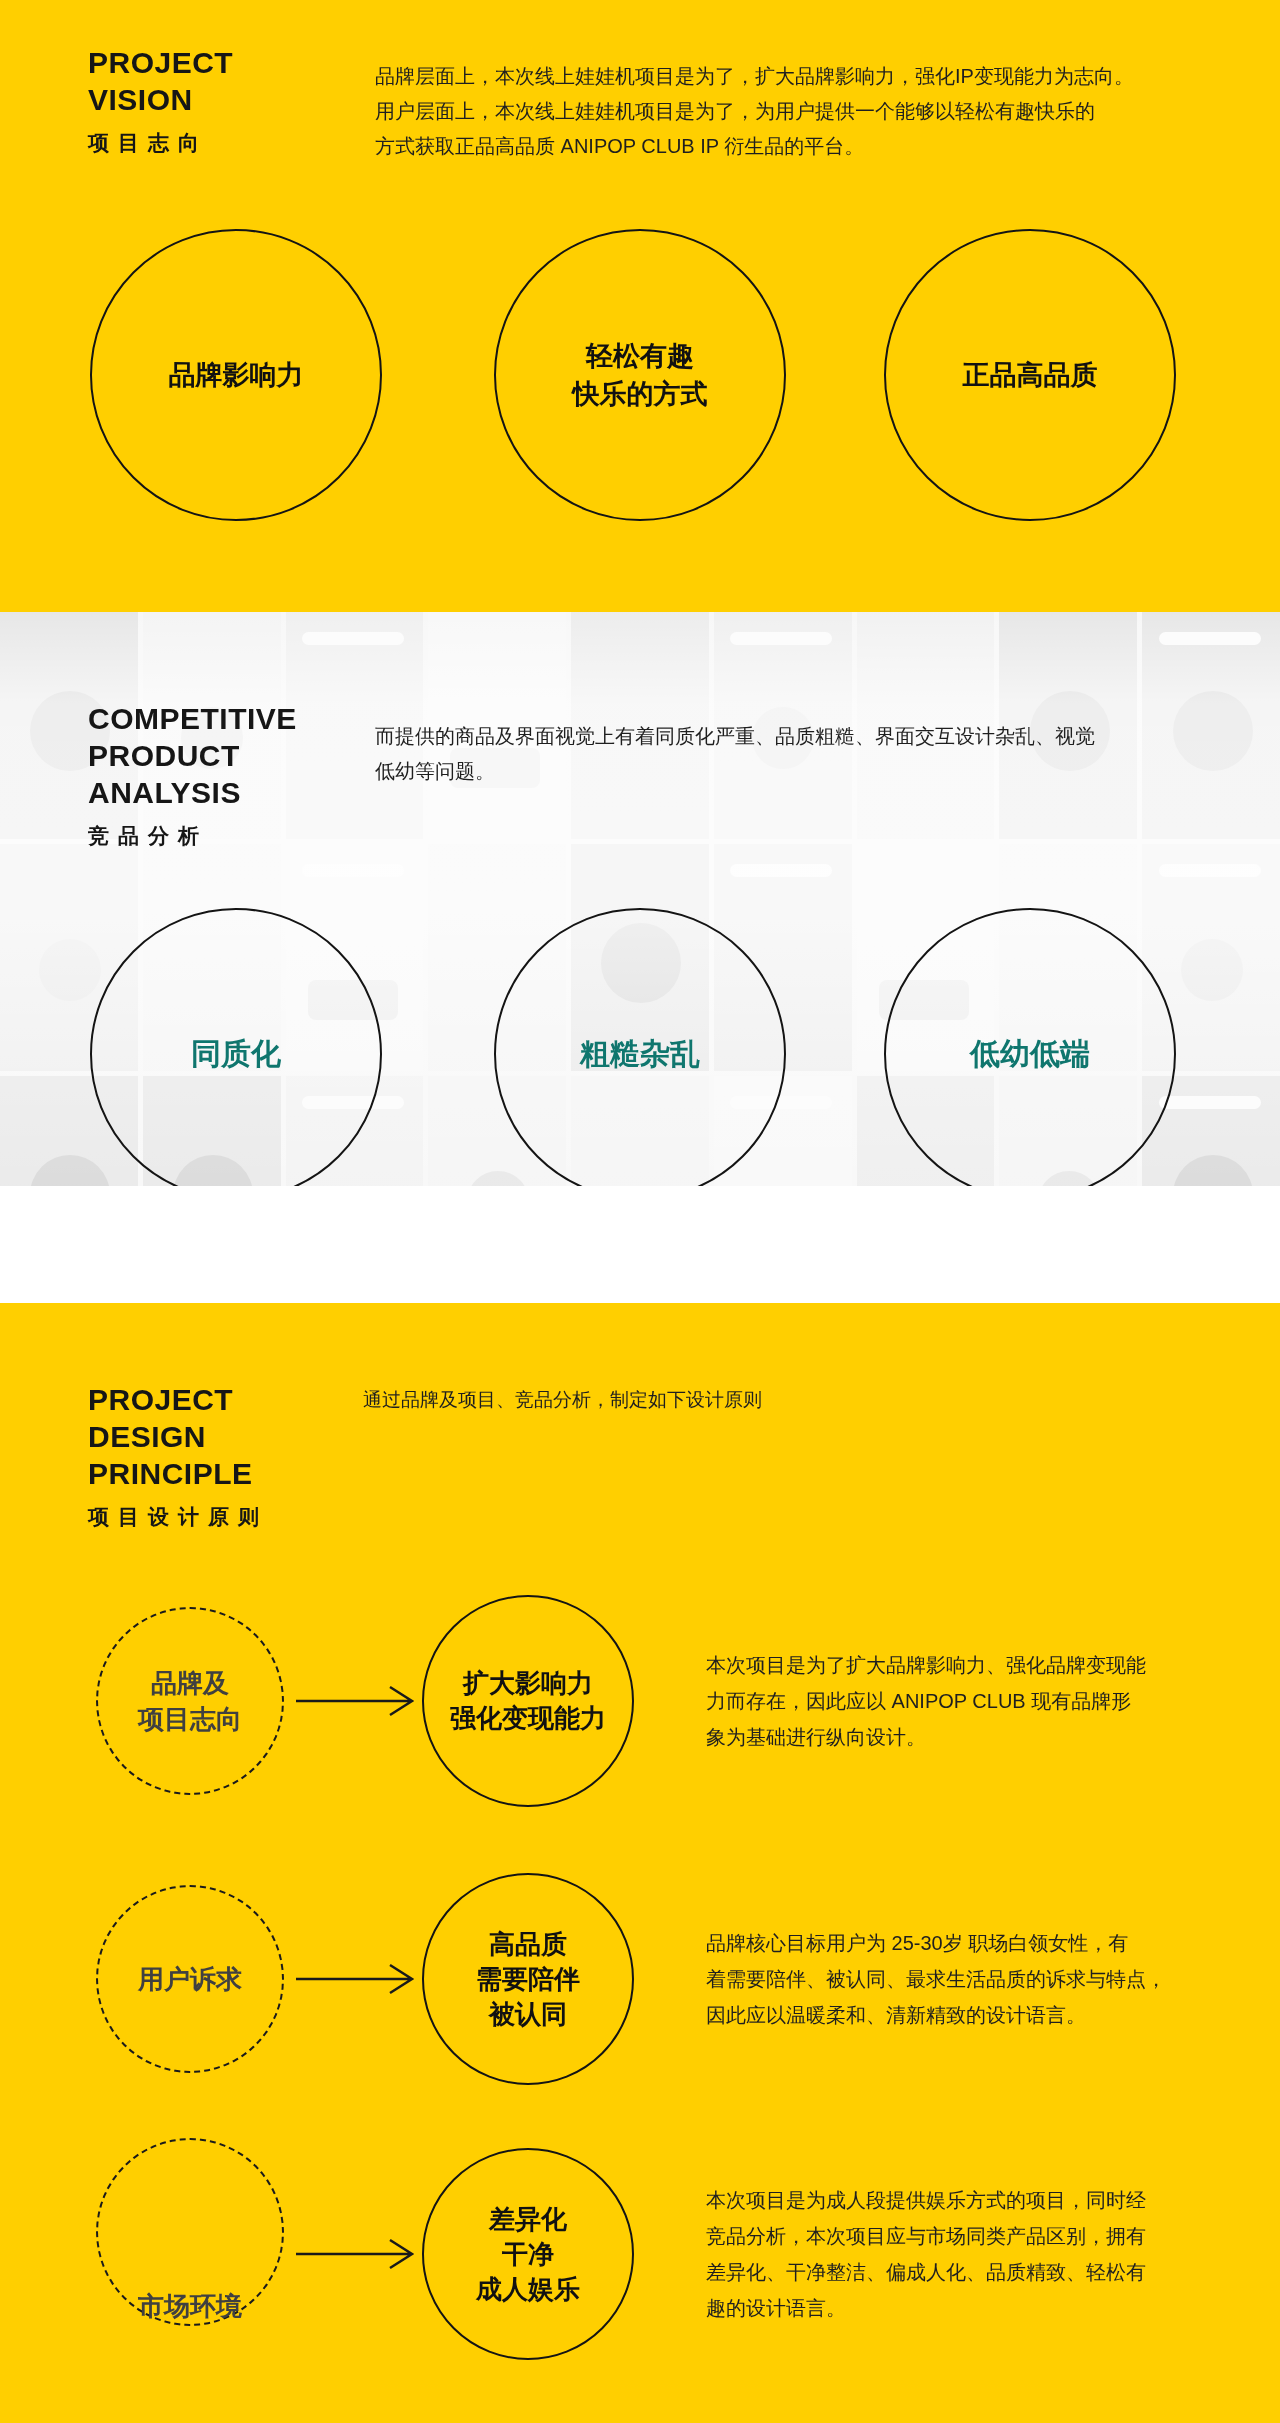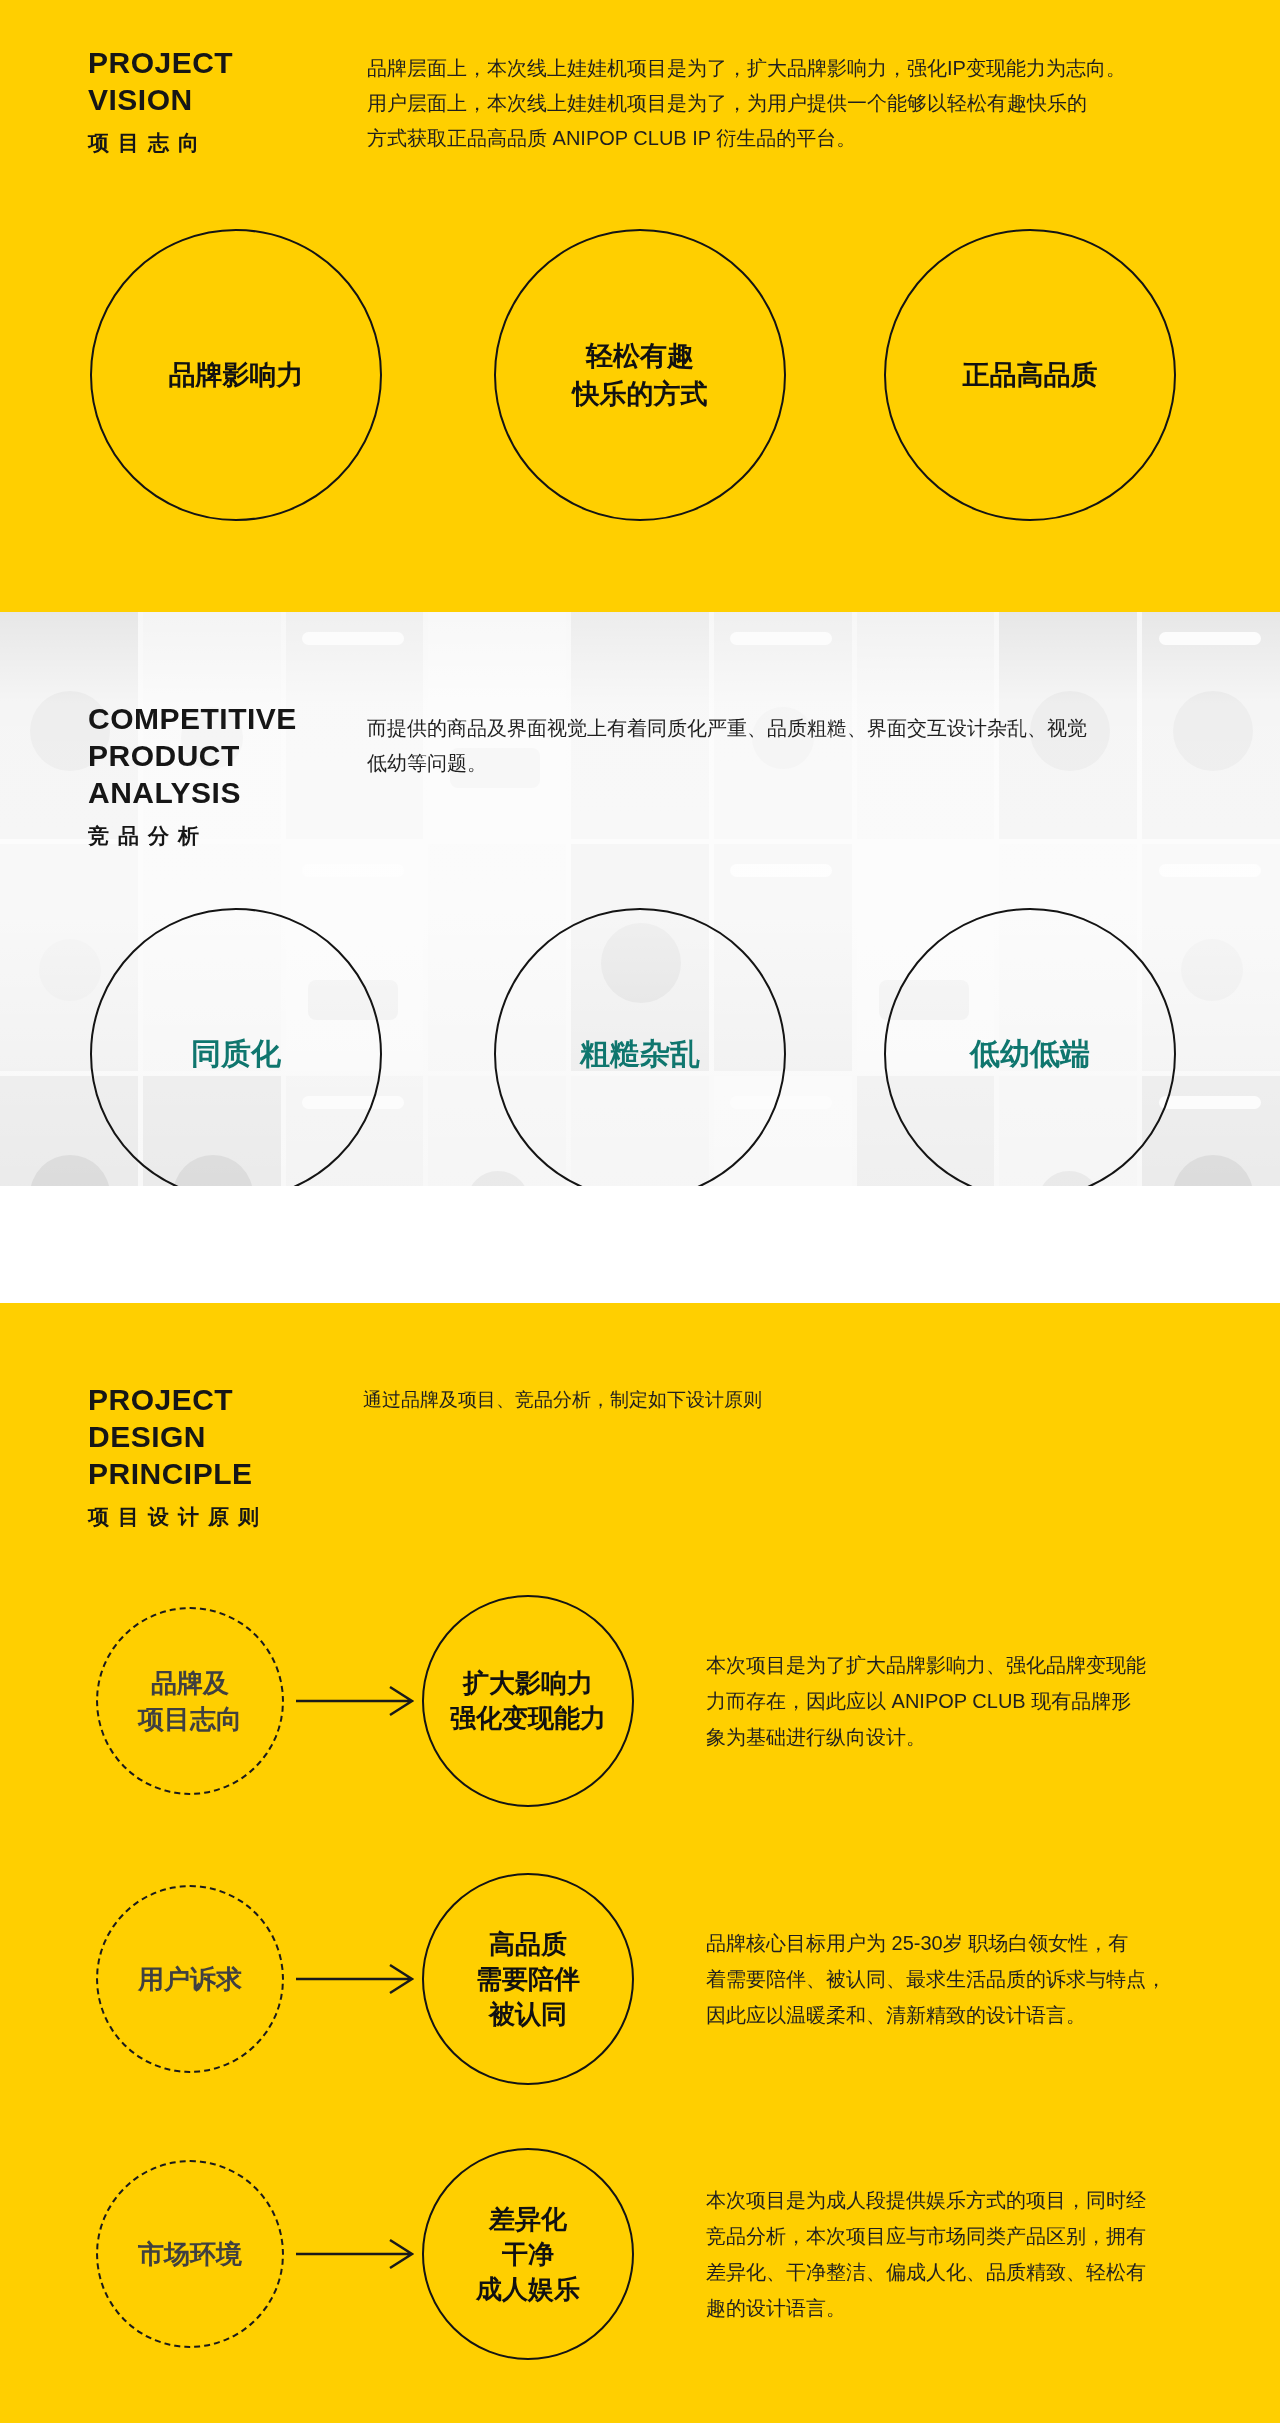--- a/index.html
+++ b/index.html
@@ -9,21 +9,21 @@
     color:#1b1b1b;
     padding-left:45px;
   }
   section{position:absolute;left:0;width:1280px;overflow:hidden;}
 
   
   .sec-head{position:absolute;}
   .head-en{margin:0;font-size:30px;line-height:37px;font-weight:bold;letter-spacing:.5px;color:#161616;}
   .head-en div{display:block;}
   .head-cn{margin-top:11px;font-size:21px;font-weight:600;letter-spacing:9px;color:#161616;}
-  .sec-para{position:absolute;margin:4px;font-size:20px;line-height:35px;font-weight:500;color:#1f1f1f;}
+  .sec-para{position:absolute;margin:12px;font-size:20px;line-height:35px;font-weight:500;color:#1f1f1f;}
   .sec-para span{display:block;}
   .ring{
     position:absolute;border:2px solid #141414;border-radius:50%;
     display:flex;flex-direction:column;align-items:center;justify-content:center;
     text-align:center;box-sizing:border-box;
   }
   .ring span{display:block;}
 
   
   .sec-vision{top:0;height:612px;background:#FFCF00;}
@@ -83,21 +83,21 @@
   .solid-ring{
     width:212px;height:212px;left:422px;
     font-size:26px;line-height:35px;font-weight:bold;color:#111;
   }
   .arrow{position:absolute;left:296px;width:130px;height:36px;}
   .pdesc{position:absolute;left:706px;width:500px;margin:0;font-size:20px;line-height:36px;font-weight:500;color:#1f1f1f;}
   .pdesc span{display:block;}
   
   .r1-d{top:304px;} .r1-s{top:292px;} .r1-a{top:380px;} .r1-t{top:344px;}
   .r2-d{top:582px;} .r2-s{top:570px;} .r2-a{top:658px;} .r2-t{top:622px;}
-  .r3-d{top:857px;} .r3-s{top:845px;} .r3-a{top:933px;} .r3-t{top:879px;}
+  .r3-d{top:835px;justify-content:flex-end;} .r3-s{top:845px;} .r3-a{top:933px;} .r3-t{top:879px;}
 </style>
 </head>
 <body>
 
 <div class="page">
 
   <section class="sec-vision">
     <header class="sec-head">
       <h2 class="head-en">
         <div>PROJECT</div>

